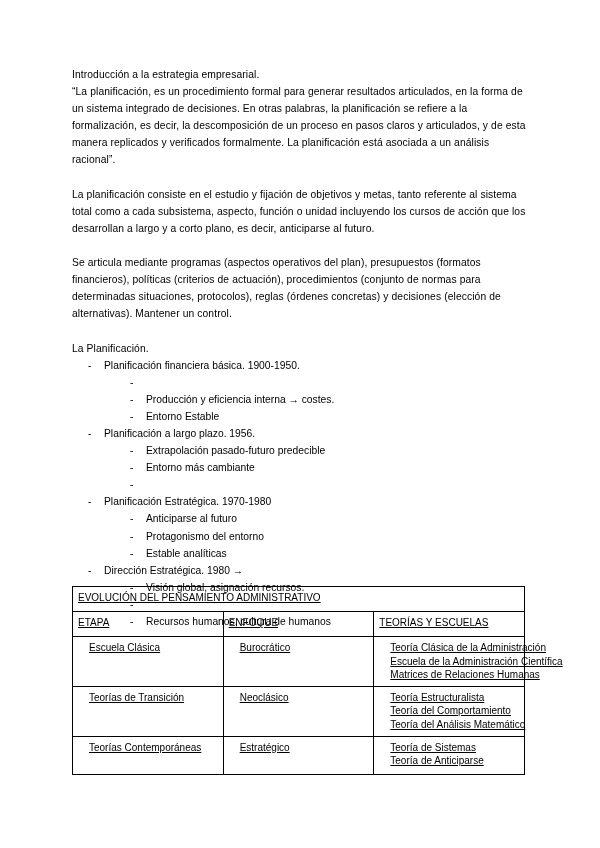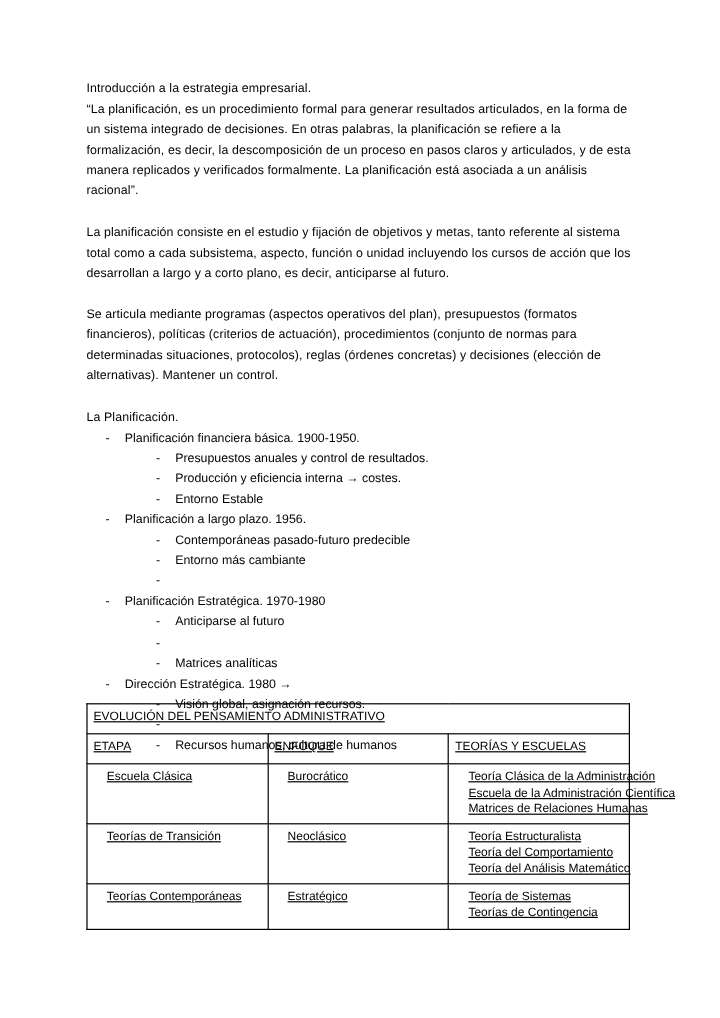--- a/index.html
+++ b/index.html
@@ -113,61 +113,61 @@
     <p class="para">La Planificación.</p>
 
     <div class="list-block">
 
       <div class="li lvl1">
         <span class="dash">-</span>
         <span class="txt">Planificación financiera básica. 1900-1950.</span>
       </div>
       <div class="li lvl2">
         <span class="dash">-</span>
-        <span class="txt">Presupuestos anuales y control de resultados.</span>
       </div>
       <div class="li lvl2">
         <span class="dash">-</span>
         <span class="txt">Producción y eficiencia interna → costes.</span>
       </div>
       <div class="li lvl2">
         <span class="dash">-</span>
         <span class="txt">Entorno Estable</span>
       </div>
 
       <div class="li lvl1">
         <span class="dash">-</span>
         <span class="txt">Planificación a largo plazo. 1956.</span>
       </div>
       <div class="li lvl2">
         <span class="dash">-</span>
-        <span class="txt">Contemporáneas pasado-futuro predecible</span>
+        <span class="txt">Extrapolación pasado-futuro predecible</span>
       </div>
       <div class="li lvl2">
         <span class="dash">-</span>
         <span class="txt">Entorno más cambiante</span>
       </div>
       <div class="li lvl2">
         <span class="dash">-</span>
       </div>
 
       <div class="li lvl1">
         <span class="dash">-</span>
         <span class="txt">Planificación Estratégica. 1970-1980</span>
       </div>
       <div class="li lvl2">
         <span class="dash">-</span>
         <span class="txt">Anticiparse al futuro</span>
       </div>
       <div class="li lvl2">
         <span class="dash">-</span>
-      </div>
-      <div class="li lvl2">
-        <span class="dash">-</span>
-        <span class="txt">Matrices analíticas</span>
+        <span class="txt">Protagonismo del entorno</span>
+      </div>
+      <div class="li lvl2">
+        <span class="dash">-</span>
+        <span class="txt">Estable analíticas</span>
       </div>
 
       <div class="li lvl1">
         <span class="dash">-</span>
         <span class="txt">Dirección Estratégica. 1980 →</span>
       </div>
       <div class="li lvl2">
         <span class="dash">-</span>
         <span class="txt">Visión global, asignación recursos.</span>
       </div>
@@ -212,20 +212,20 @@
             <span class="cellline">Teoría del Comportamiento</span>
             <span class="cellline">Teoría del Análisis Matemático</span>
           </td>
         </tr>
 
         <tr class="r-body short">
           <td class="c1">Teorías Contemporáneas</td>
           <td class="c2">Estratégico</td>
           <td class="c3">
             <span class="cellline">Teoría de Sistemas</span>
-            <span class="cellline">Teorías de Contingencia</span>
+            <span class="cellline">Teoría de Anticiparse</span>
           </td>
         </tr>
       </tbody>
     </table>
   </div>
 
 </div>
 
 </body></html>

